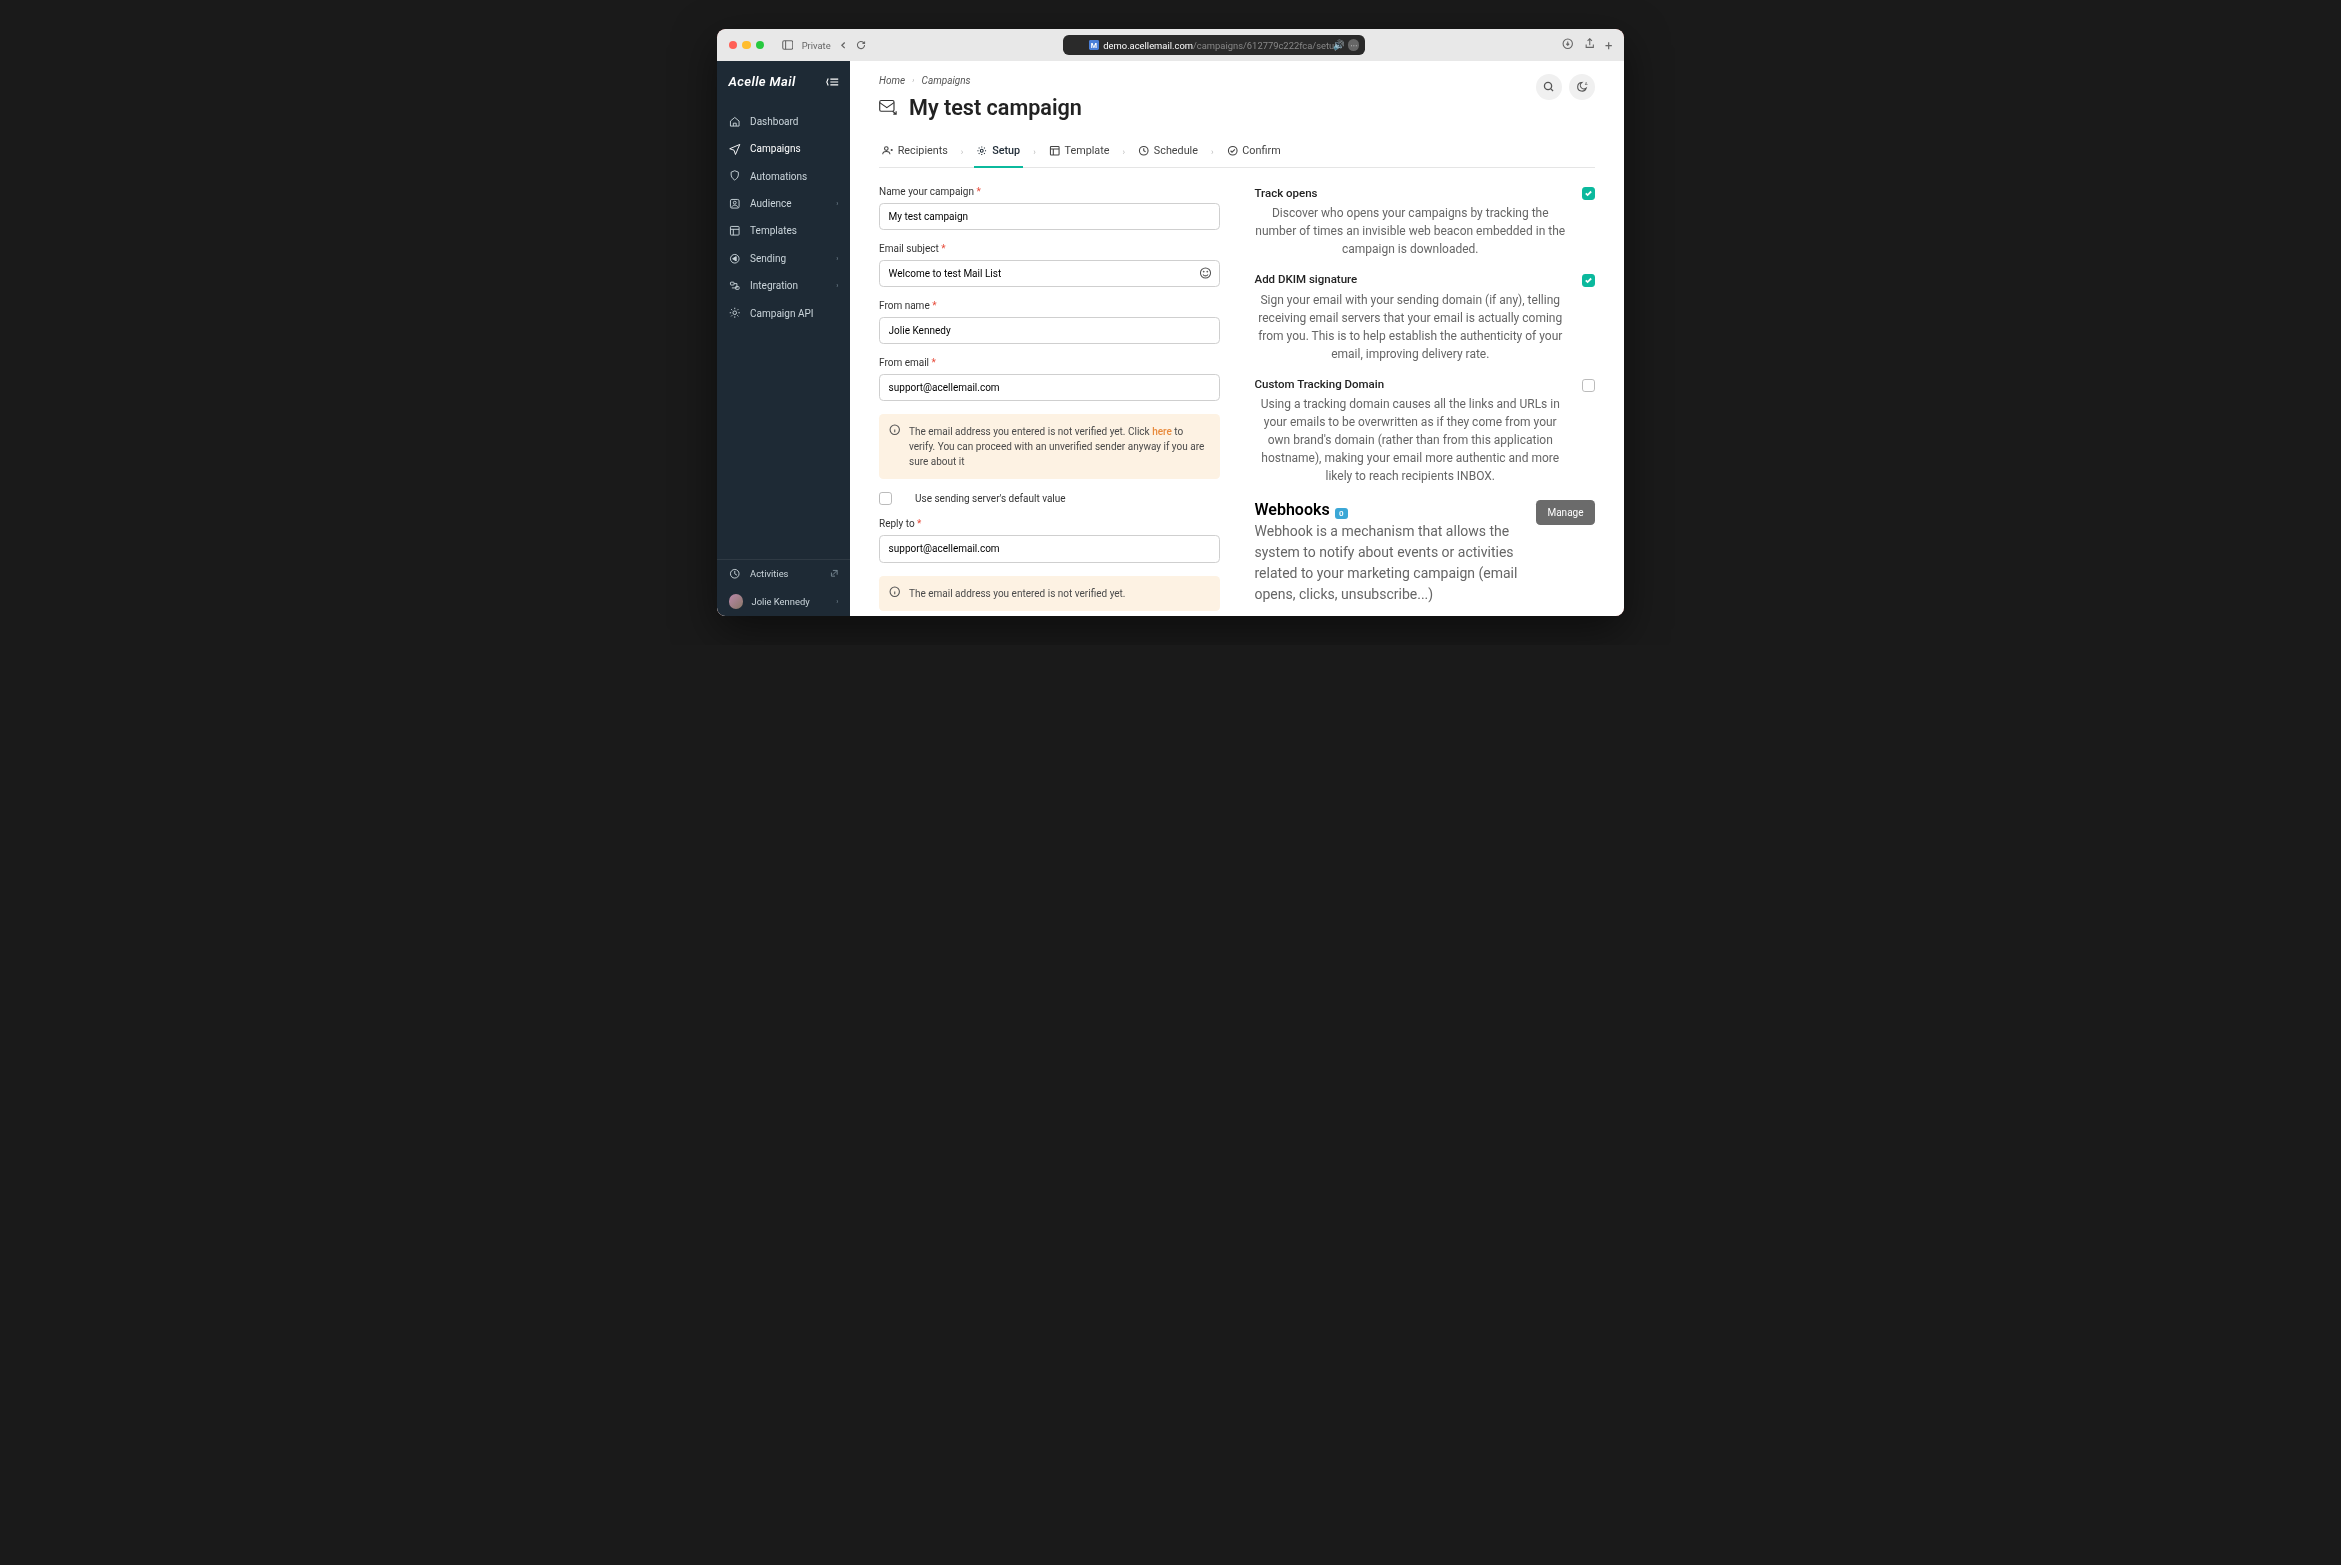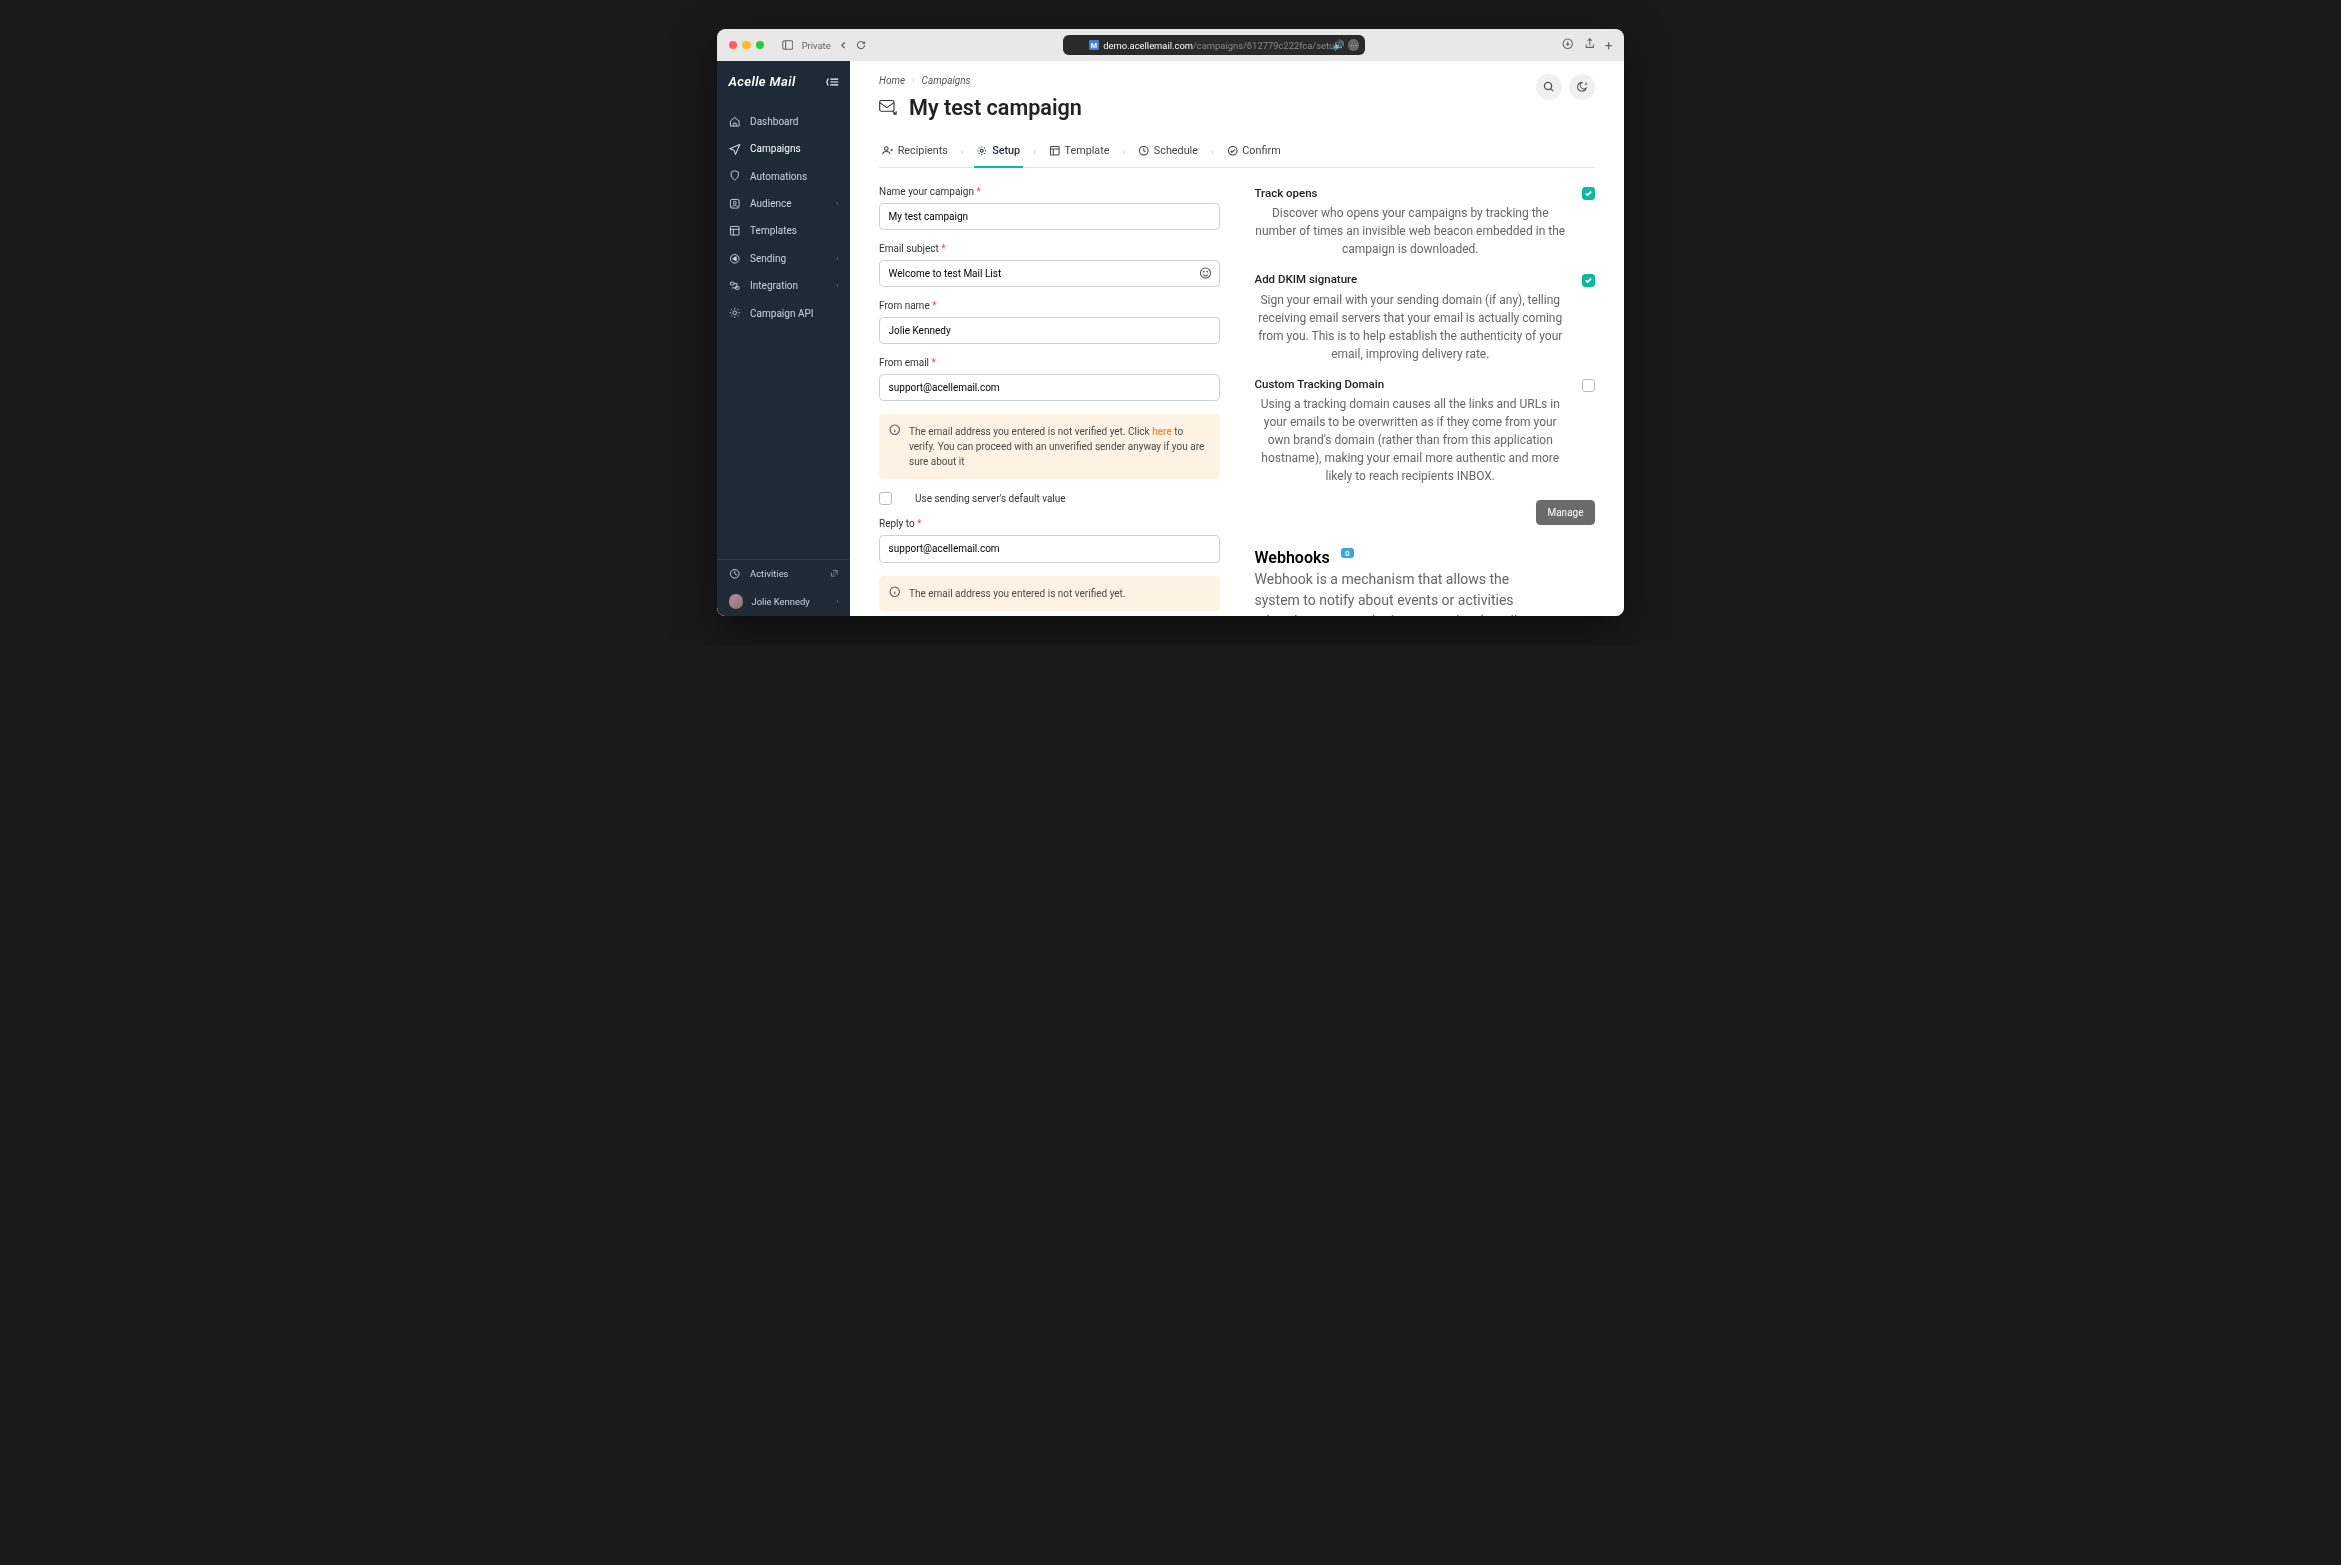--- a/index.html
+++ b/index.html
@@ -63,21 +63,21 @@
 .chk { width: 13px; height: 13px; border: 1.1px solid #bbb; border-radius: 2.9px; display: flex; align-items: center; justify-content: center; cursor: pointer; }
 .chk.checked { background: #0bb99d; border-color: #0bb99d; color: #fff; }
 
 .option-block { margin-bottom: 14.4px; position: relative; padding-right: 29px; }
 .option-block h3 { font-size: 11.5px; font-weight: 500; color: #222; margin-bottom: 4.3px; }
 .option-block p { font-size: 12px; color: #666; line-height: 1.5; text-align: center; }
 .option-block .chk { position: absolute; right: 0; top: 1.4px; }
 
 .webhooks { display: flex; gap: 11.5px; align-items: flex-start; }
 .webhooks-left { flex: 1; }
-.webhooks h2 { font-size: 16px; font-weight: 600; display: flex; align-items: flex-start; gap: 11px; margin-top: 48px; }
+.webhooks h2 { font-size: 16px; font-weight: 600; display: flex; align-items: flex-end; gap: 5px; }
 .badge { background: #3ba7d6; color: #fff; font-size: 8px; padding: 0.7px 4.3px; border-radius: 2.9px; }
 .webhooks p { font-size: 14px; color: #666; line-height: 1.5; margin-top: 2px; }
 .btn-manage { background: #6b6b6b; color: #fff; border: none; padding: 7.2px 11.5px; border-radius: 4.3px; font-size: 10px; cursor: pointer; }
 
 svg { display: block; }
 </style>
 </head>
 <body>
 
 <div class="browser-window">

